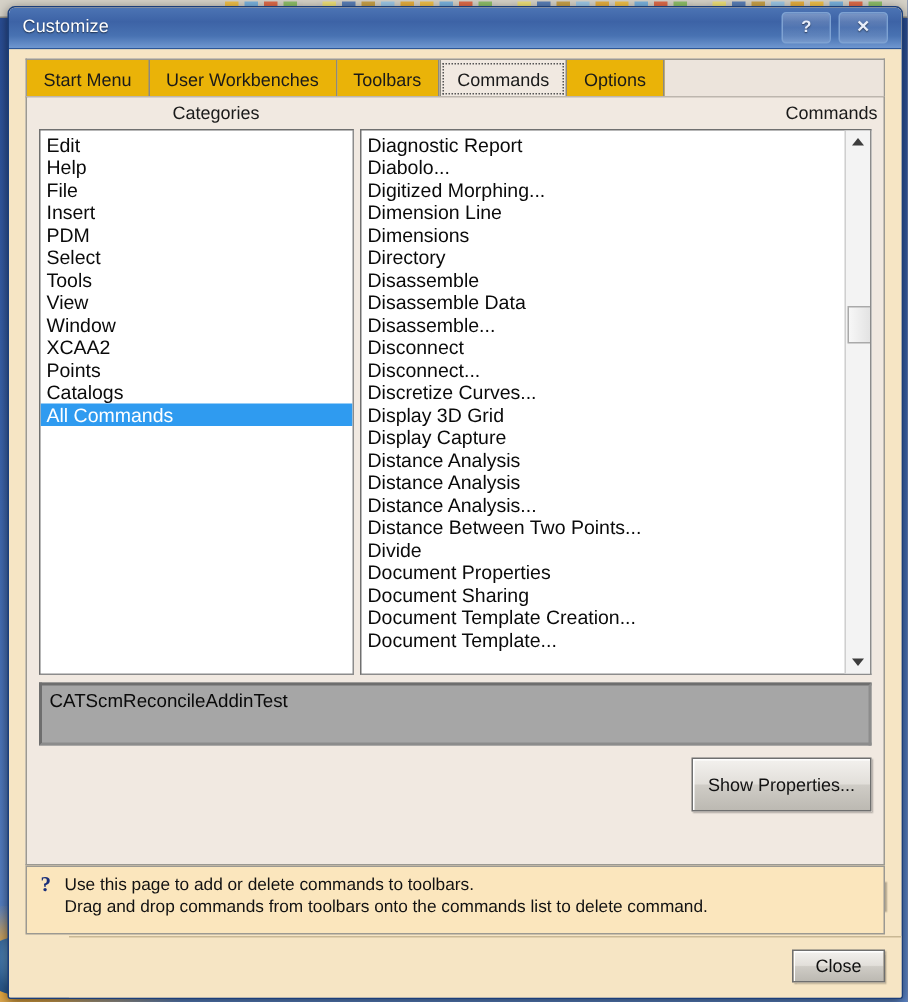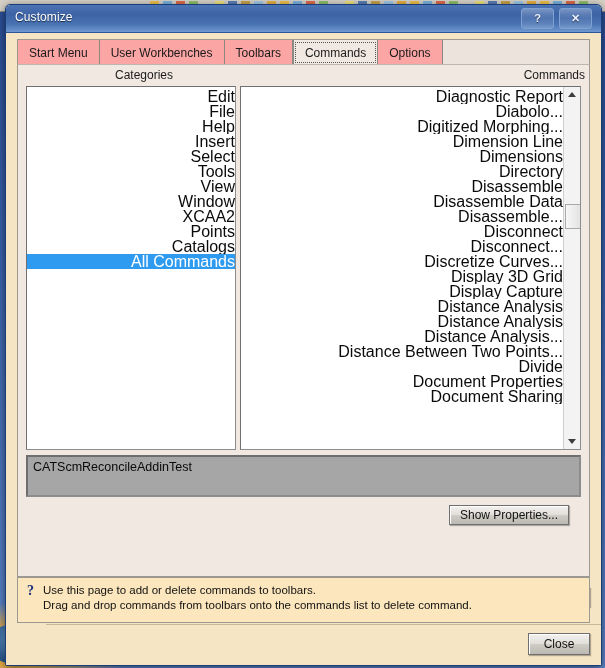--- a/index.html
+++ b/index.html
@@ -130,21 +130,21 @@
   }
   .tab {
     position: relative;
     padding: 0 11px;
     display: flex;
     align-items: center;
     font-size: 12px;
     color: #1a1a1a;
     border-right: 1px solid #8b8981;
     cursor: default;
-    background: #fca5a5;
+    background: #eab308;
   }
   .tab.selected {
     background: #f1e9e1;
     outline: 1px dotted #555;
     outline-offset: -3px;
     border-left: 1px solid #8b8981;
   }
   #tab-spacer {
     flex: 1 1 auto;
     background: #ece4dc;
@@ -187,29 +187,28 @@
     height: 364px;
     padding: 2px 0 0 0;
   }
   #commands-list {
     left: 222px;
     right: 8px;
     height: 364px;
     padding: 2px 0 0 0;
   }
   .list-item {
-    font-size: 16px;
+    font-size: 13px;
     line-height: 15px;
     height: 15px;
     padding-left: 4px;
     color: #0a0a0a;
     white-space: nowrap;
     overflow: hidden;
     cursor: default;
-    text-align: right;
   }
   .list-item.selected {
     background: #2f9bf0;
     color: #ffffff;
   }
   #commands-scroll-region {
     position: absolute;
     left: 0; top: 0;
     right: 17px;
     bottom: 0;
@@ -285,24 +284,24 @@
     font-size: 12px;
     color: #121212;
     text-align: center;
     cursor: default;
     box-sizing: border-box;
     display: flex;
     align-items: center;
     justify-content: center;
   }
   #show-properties-btn {
-    right: 20px;
+    right: 8px;
     top: 440px;
     width: 120px;
-    height: 20px;
+    height: 36px;
   }
   #vr-button-customization-btn {
     position: absolute;
     right: 11px;
     bottom: 58px;
     width: 145px;
     height: 20px;
   }
 
   
@@ -416,23 +415,24 @@
       <div id="tab-spacer"></div>
     </div>
 
     <div id="tabpage">
 
       <div class="col-header" id="categories-header">Categories</div>
       <div class="col-header" id="commands-header">Commands</div>
 
       <div class="listbox" id="categories-list">
           <div class="list-item">Edit</div>
+          <div class="list-item">Help</div>
           <div class="list-item">File</div>
-          <div class="list-item">Help</div>
           <div class="list-item">Insert</div>
+          <div class="list-item">PDM</div>
           <div class="list-item">Select</div>
           <div class="list-item">Tools</div>
           <div class="list-item">View</div>
           <div class="list-item">Window</div>
           <div class="list-item">XCAA2</div>
           <div class="list-item">Points</div>
           <div class="list-item">Catalogs</div>
           <div class="list-item selected">All Commands</div>
         </div>
 
@@ -452,20 +452,22 @@
             <div class="list-item">Discretize Curves...</div>
             <div class="list-item">Display 3D Grid</div>
             <div class="list-item">Display Capture</div>
             <div class="list-item">Distance Analysis</div>
             <div class="list-item">Distance Analysis</div>
             <div class="list-item">Distance Analysis...</div>
             <div class="list-item">Distance Between Two Points...</div>
             <div class="list-item">Divide</div>
             <div class="list-item">Document Properties</div>
             <div class="list-item">Document Sharing</div>
+            <div class="list-item">Document Template Creation...</div>
+            <div class="list-item">Document Template...</div>
           </div>
         <div class="vscroll">
           <div class="sb-arrow up">
               <i></i>
             </div>
           <div id="commands-thumb"></div>
           <div class="sb-arrow down">
               <i></i>
             </div>
         </div>

